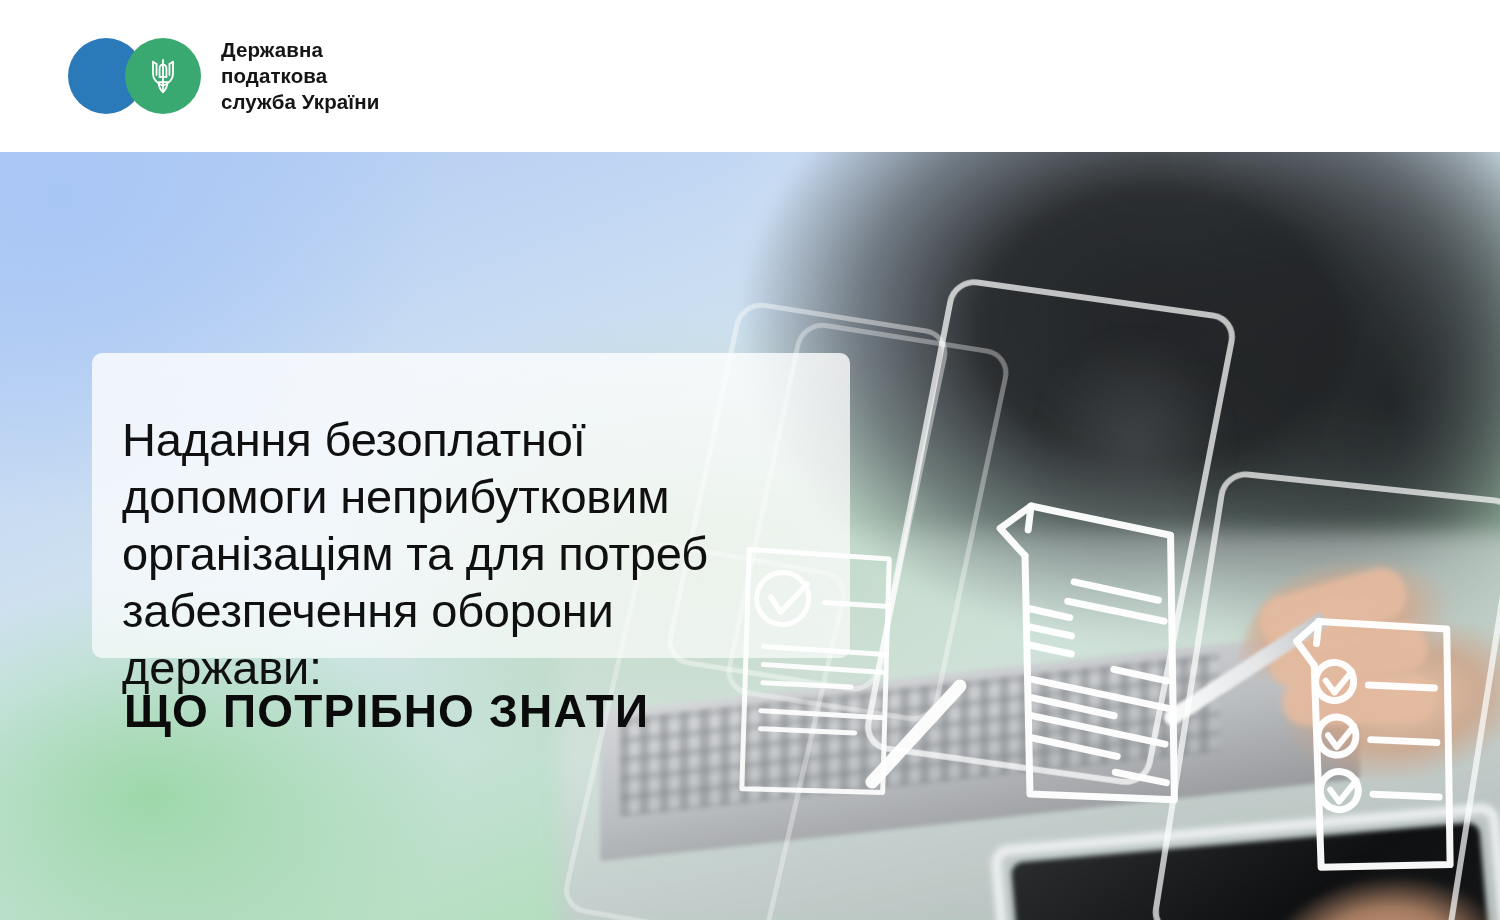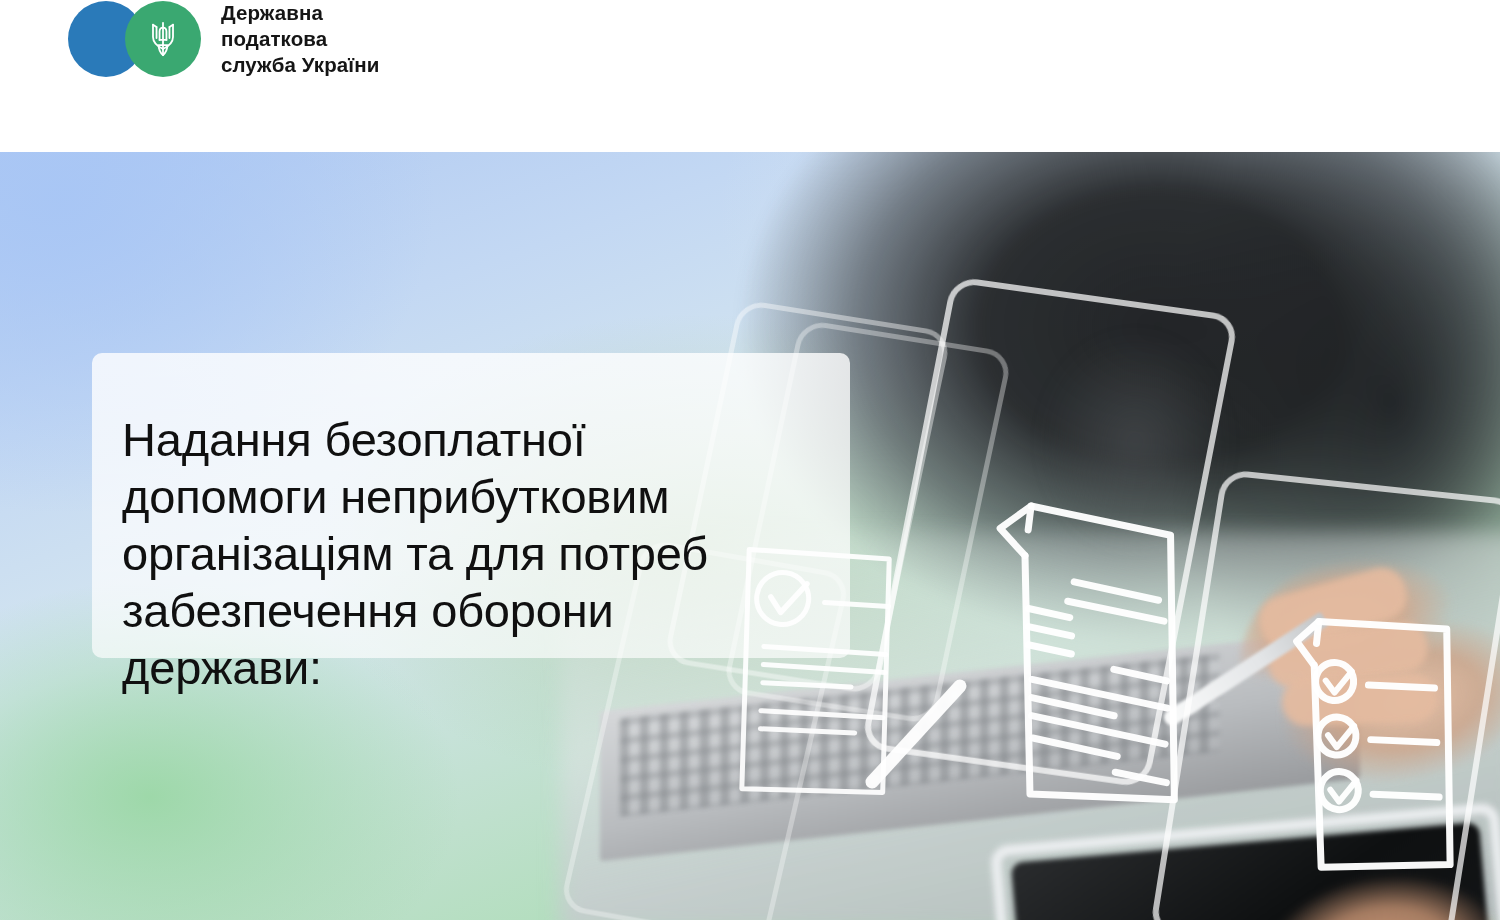--- a/index.html
+++ b/index.html
@@ -9,21 +9,21 @@
     font-family:"Liberation Sans","DejaVu Sans",sans-serif;
     background:#ffffff;
   }
 
   .poster { position:relative; width:1500px; height:920px; overflow:hidden; background:#fff; }
 
   
   .header {
     position:absolute; left:0; top:0; width:1500px; height:152px;
     background:#ffffff; z-index:40;
-    display:flex; align-items:flex-start;
+    display:flex; align-items:center;
   }
   .logo { display:flex; align-items:center; margin-left:68px; }
   .logo-marks { position:relative; width:133px; height:76px; flex:none; }
   .circle-blue {
     position:absolute; left:0; top:0; width:76px; height:76px;
     border-radius:50%; background:#2a7ab9;
   }
   .circle-green {
     position:absolute; left:57px; top:0; width:76px; height:76px;
     border-radius:50%; background:#3aa871;
@@ -257,14 +257,15 @@
       </svg>
     </div>
   </div>
 
   <div class="text-panel"></div>
   <div class="headline">Надання безоплатної
 допомоги неприбутковим
 організаціям та для потреб
 забезпечення оборони
 держави:</div>
+  <div class="subhead">ЩО ПОТРІБНО ЗНАТИ</div>
 
 </div>
 
 </body></html>

